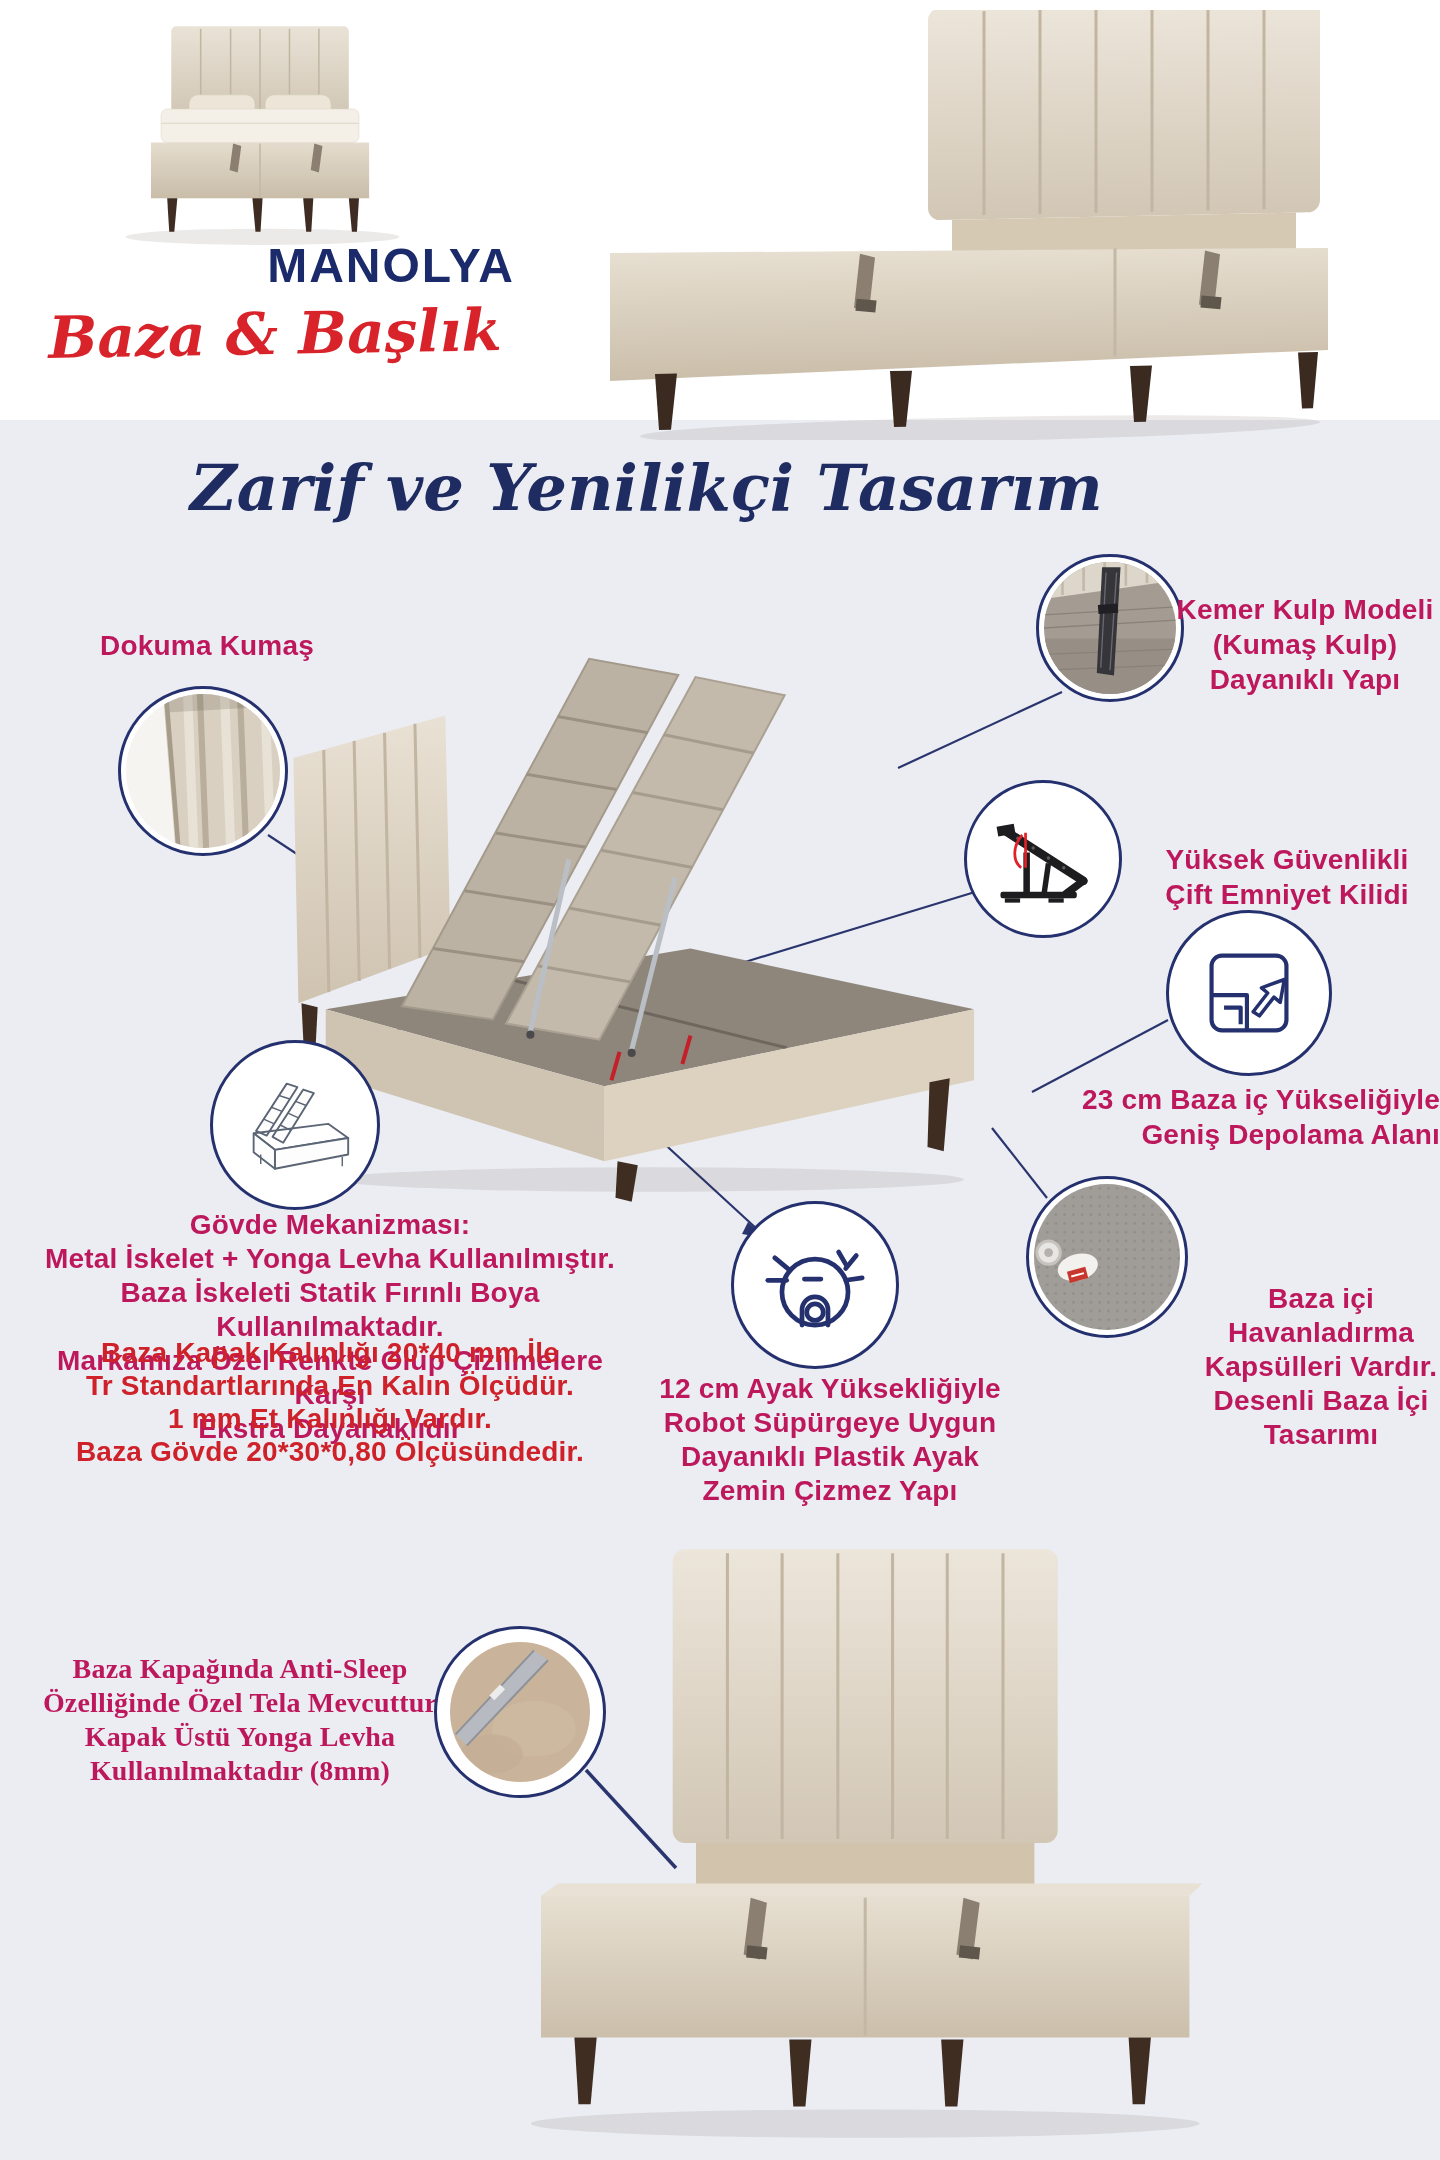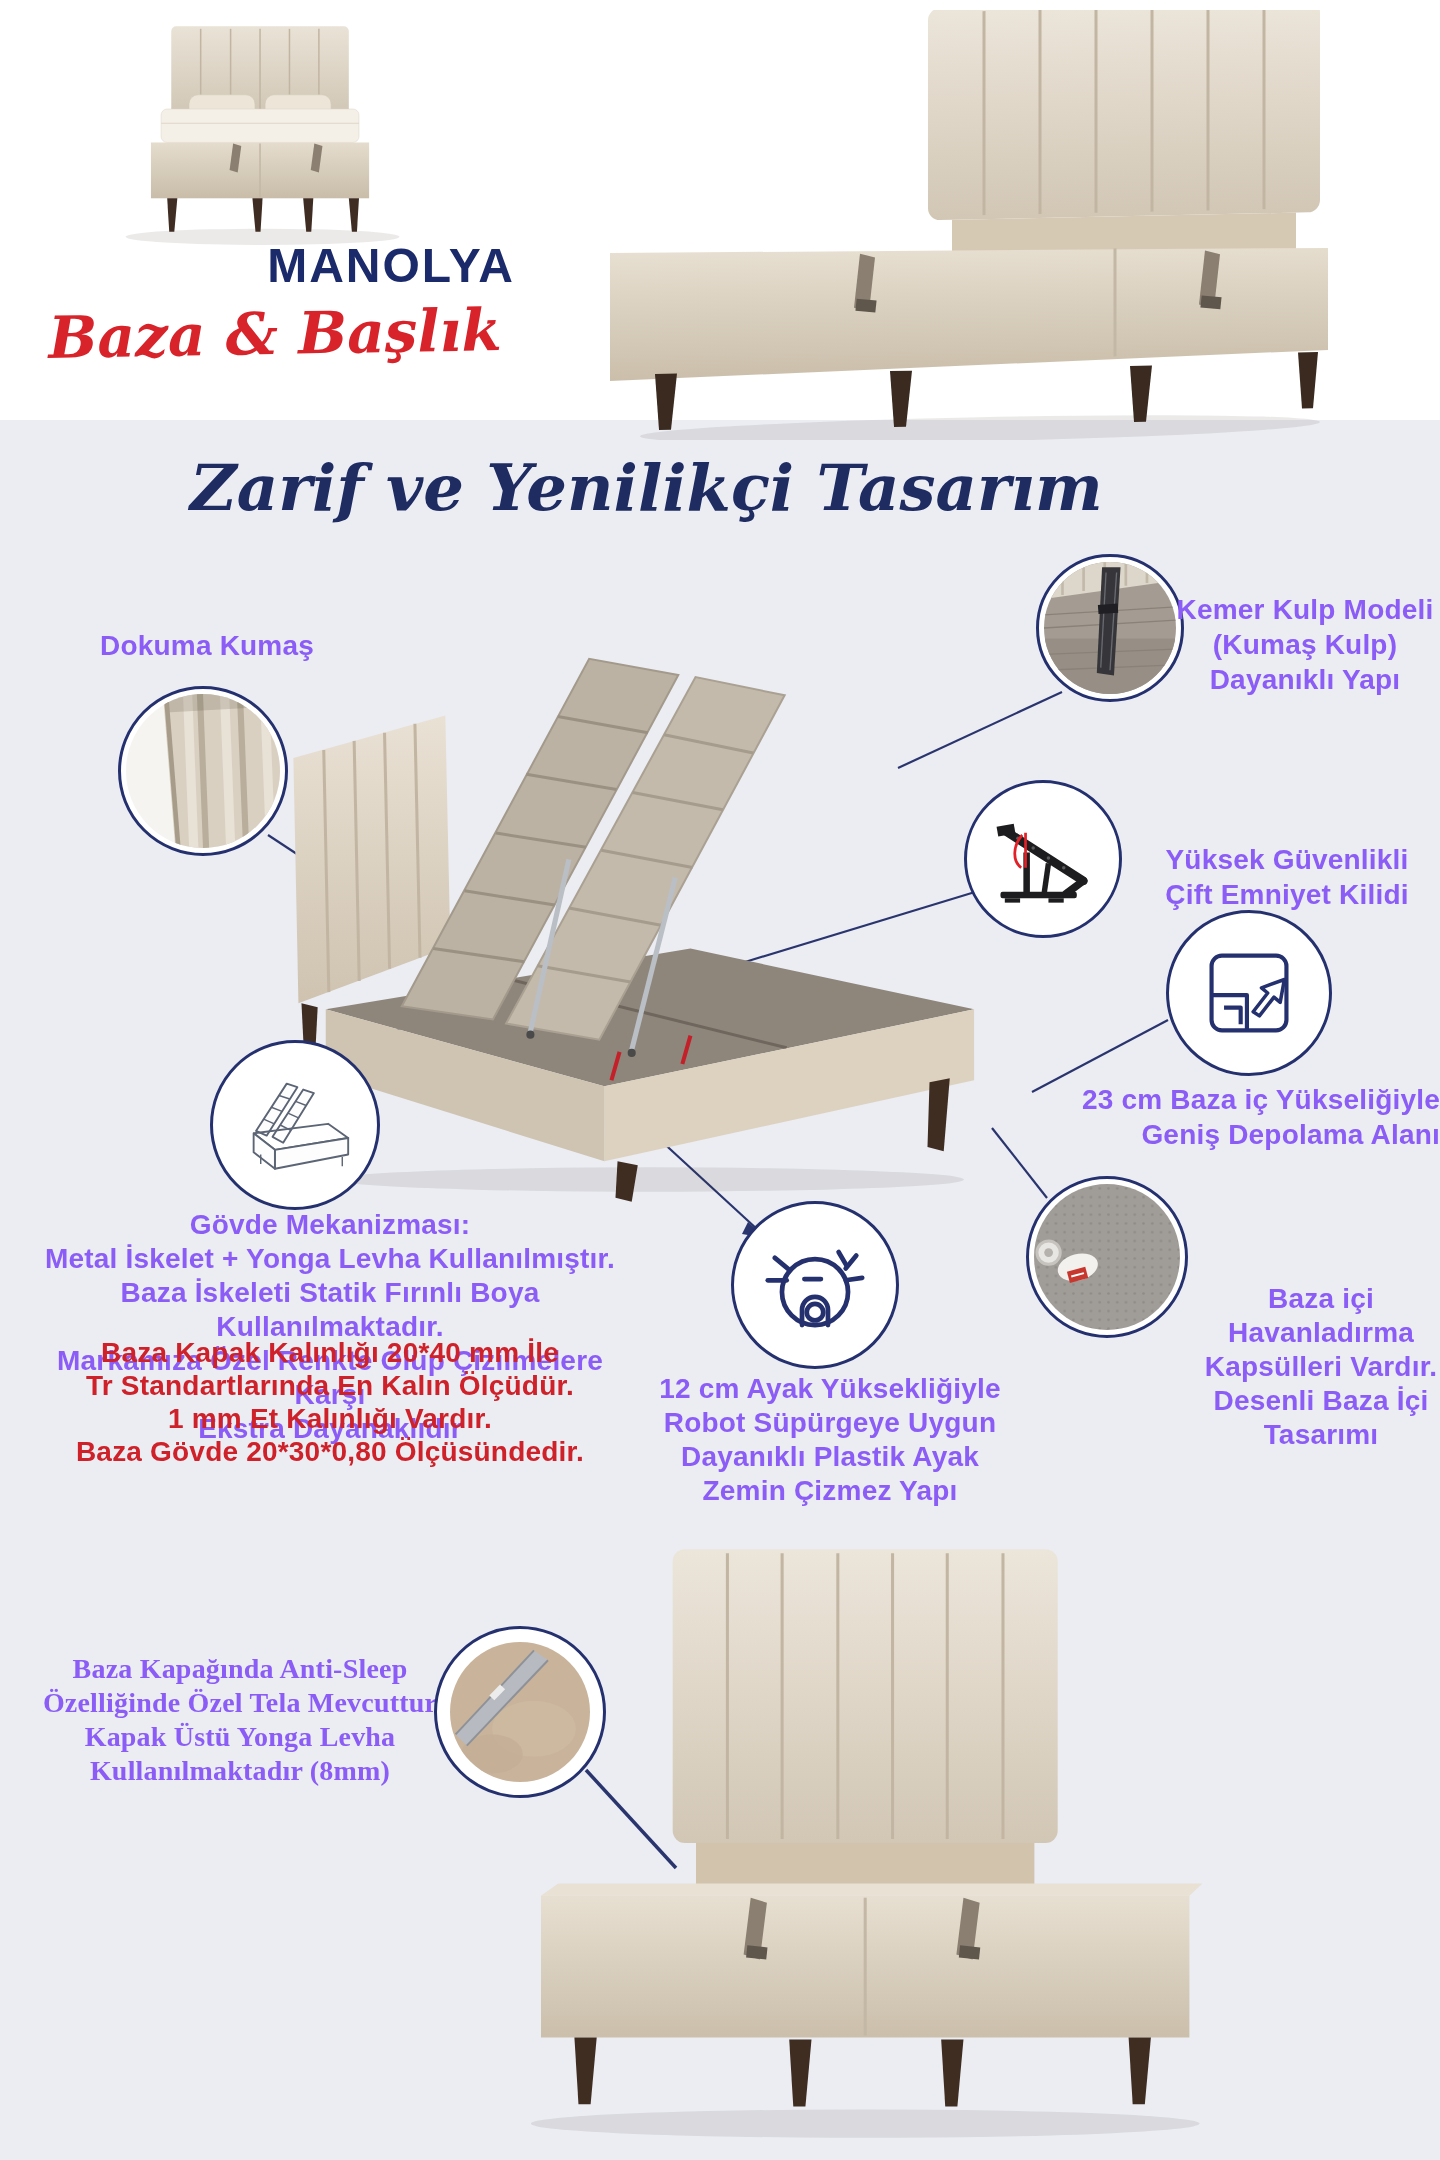--- a/index.html
+++ b/index.html
@@ -5,21 +5,21 @@
   html,body{margin:0;padding:0;background:#fff;}
   .page{position:relative;width:1440px;height:2160px;background:#ffffff;overflow:hidden;
         font-family:"Liberation Sans",sans-serif;}
   .gray-panel{position:absolute;left:0;top:420px;width:1440px;height:1740px;background:#ebedf3;}
   .abs{position:absolute;}
   .brand-name{font-size:48px;font-weight:bold;letter-spacing:2px;color:#1b2a6b;text-align:right;}
   .brand-tagline{font-family:"DejaVu Serif",serif;font-style:italic;font-weight:bold;
                  font-size:58px;color:#d8232a;text-align:center;transform:rotate(-1deg);}
   .page-title{font-family:"DejaVu Serif",serif;font-style:italic;font-weight:bold;
               font-size:64px;color:#1f2c62;text-align:left;}
-  .callout{font-size:28px;font-weight:bold;color:#8b5cf6;text-align:center;
+  .callout{font-size:28px;font-weight:bold;color:#be185d;text-align:center;
            line-height:35px;white-space:pre-line;letter-spacing:.2px;}
   .callout.red{color:#cf2129;line-height:33px;}
   .circle{position:absolute;border-radius:50%;border:3px solid #25316e;background:#fff;
           box-sizing:border-box;display:flex;align-items:center;justify-content:center;overflow:hidden;}
   .circle .ph{width:100%;height:100%;border-radius:50%;overflow:hidden;display:flex;
               align-items:center;justify-content:center;}
   .circle.pad .ph{width:calc(100% - 10px);height:calc(100% - 10px);}
   .circle.thick{border-width:3px;box-shadow:inset 0 0 0 12px #ffffff;}
   .circle.thick .ph{width:calc(100% - 26px);height:calc(100% - 26px);}
   svg{display:block;}

